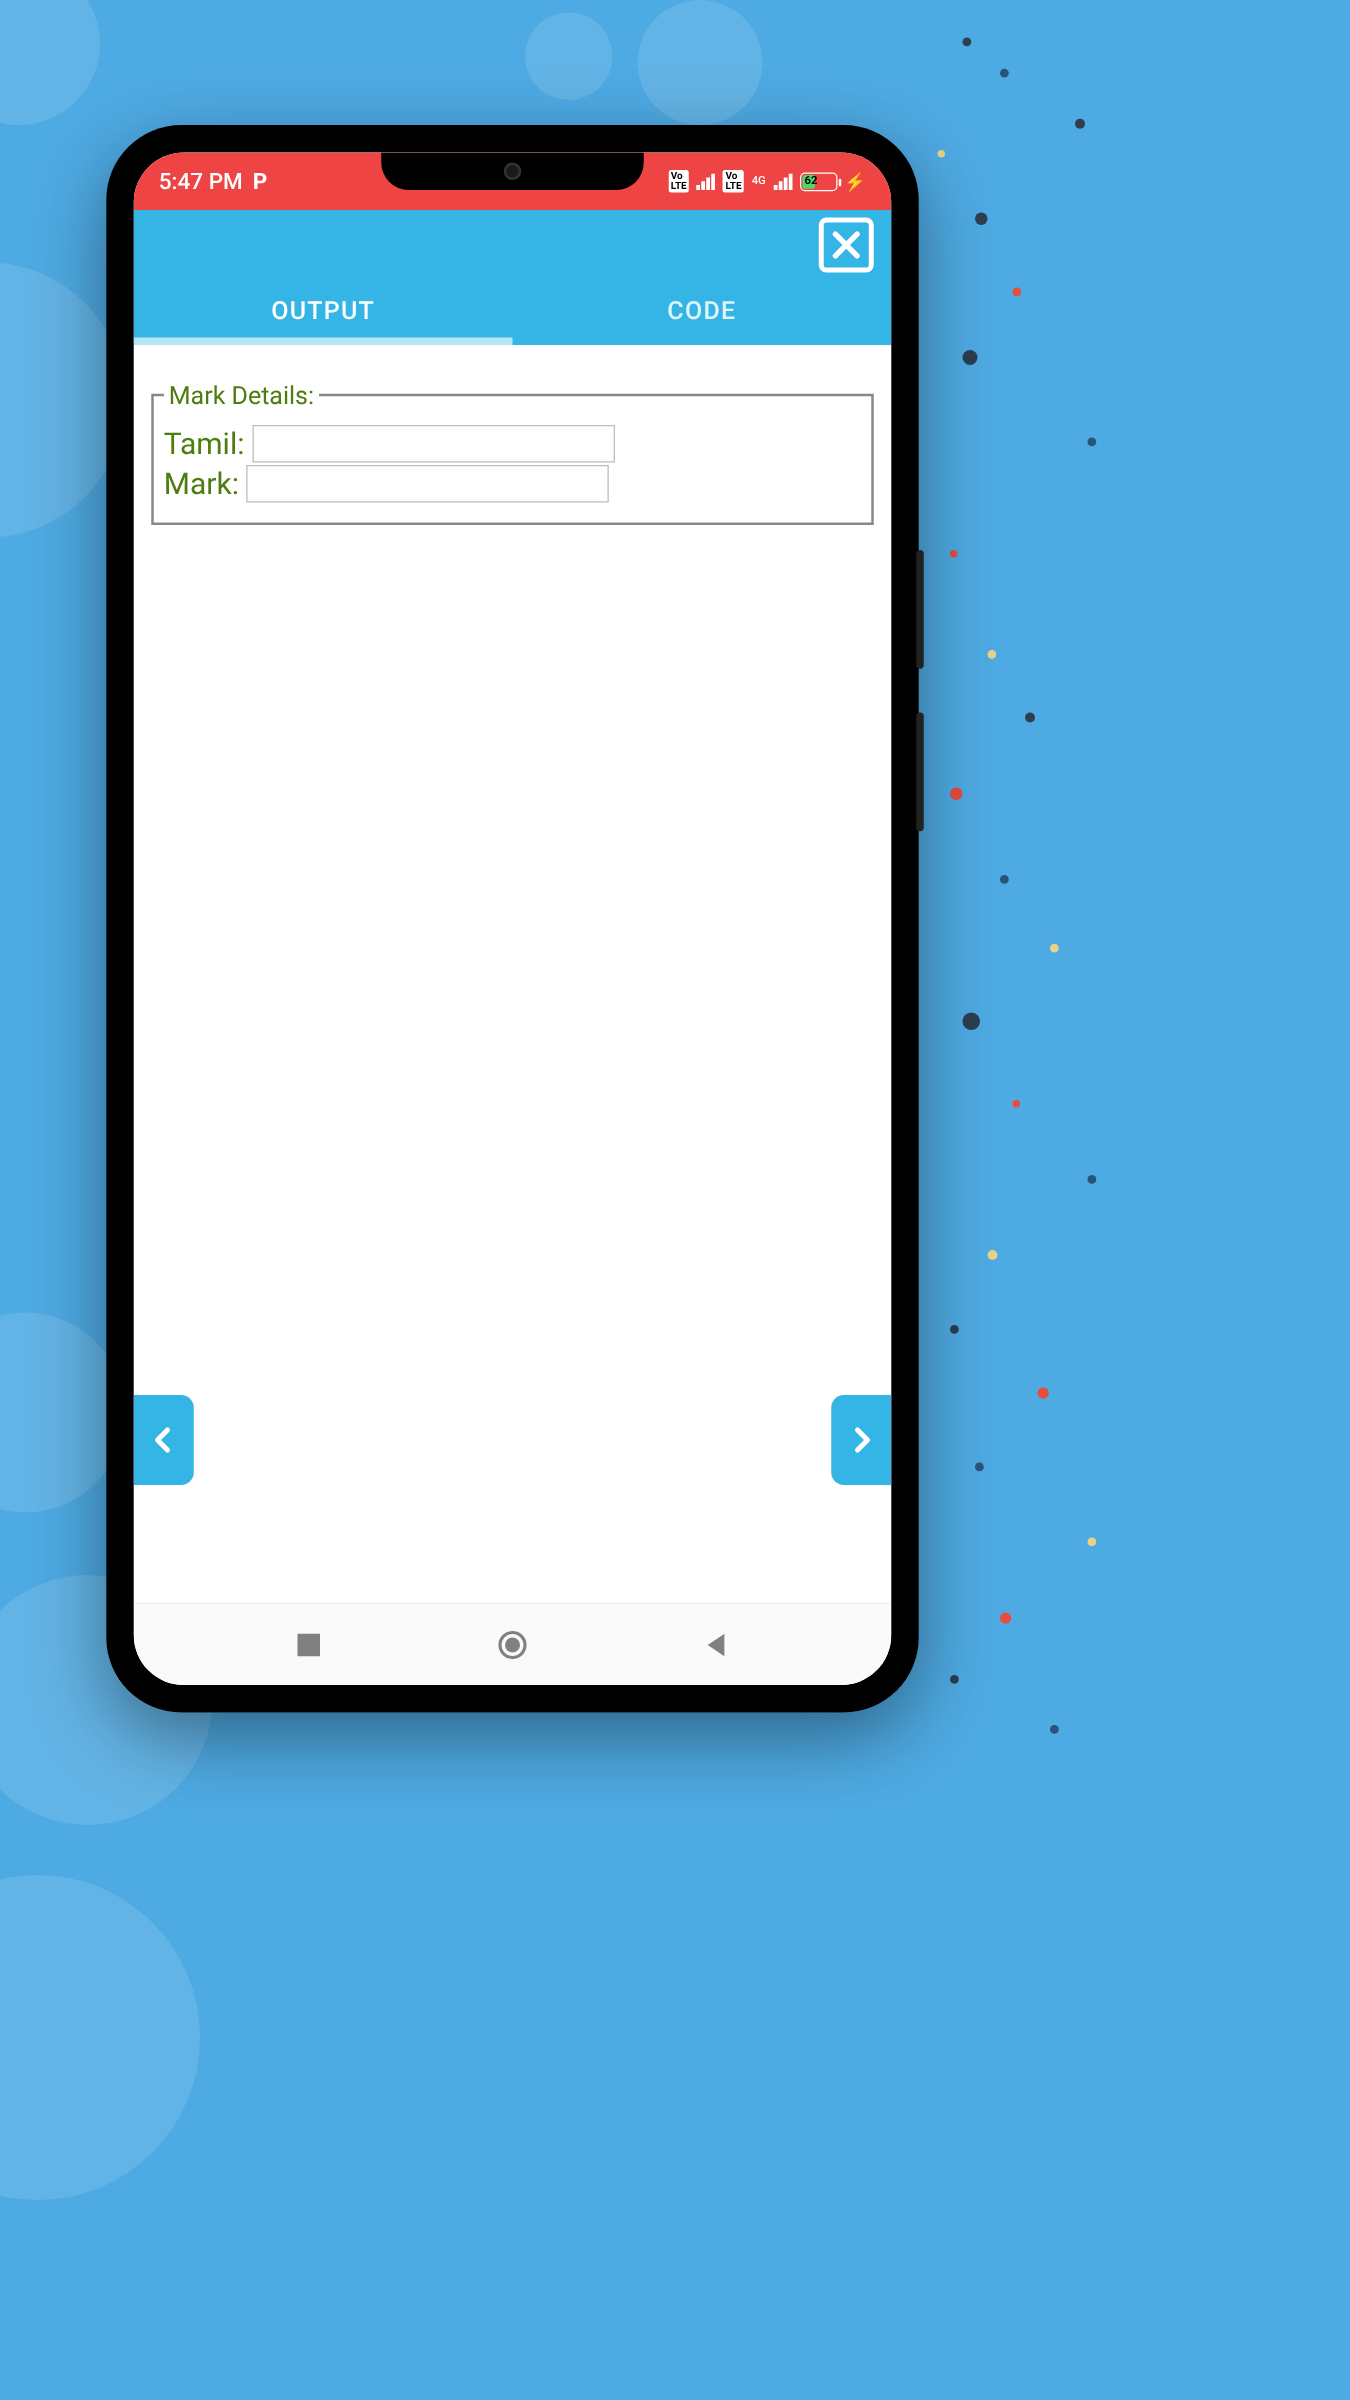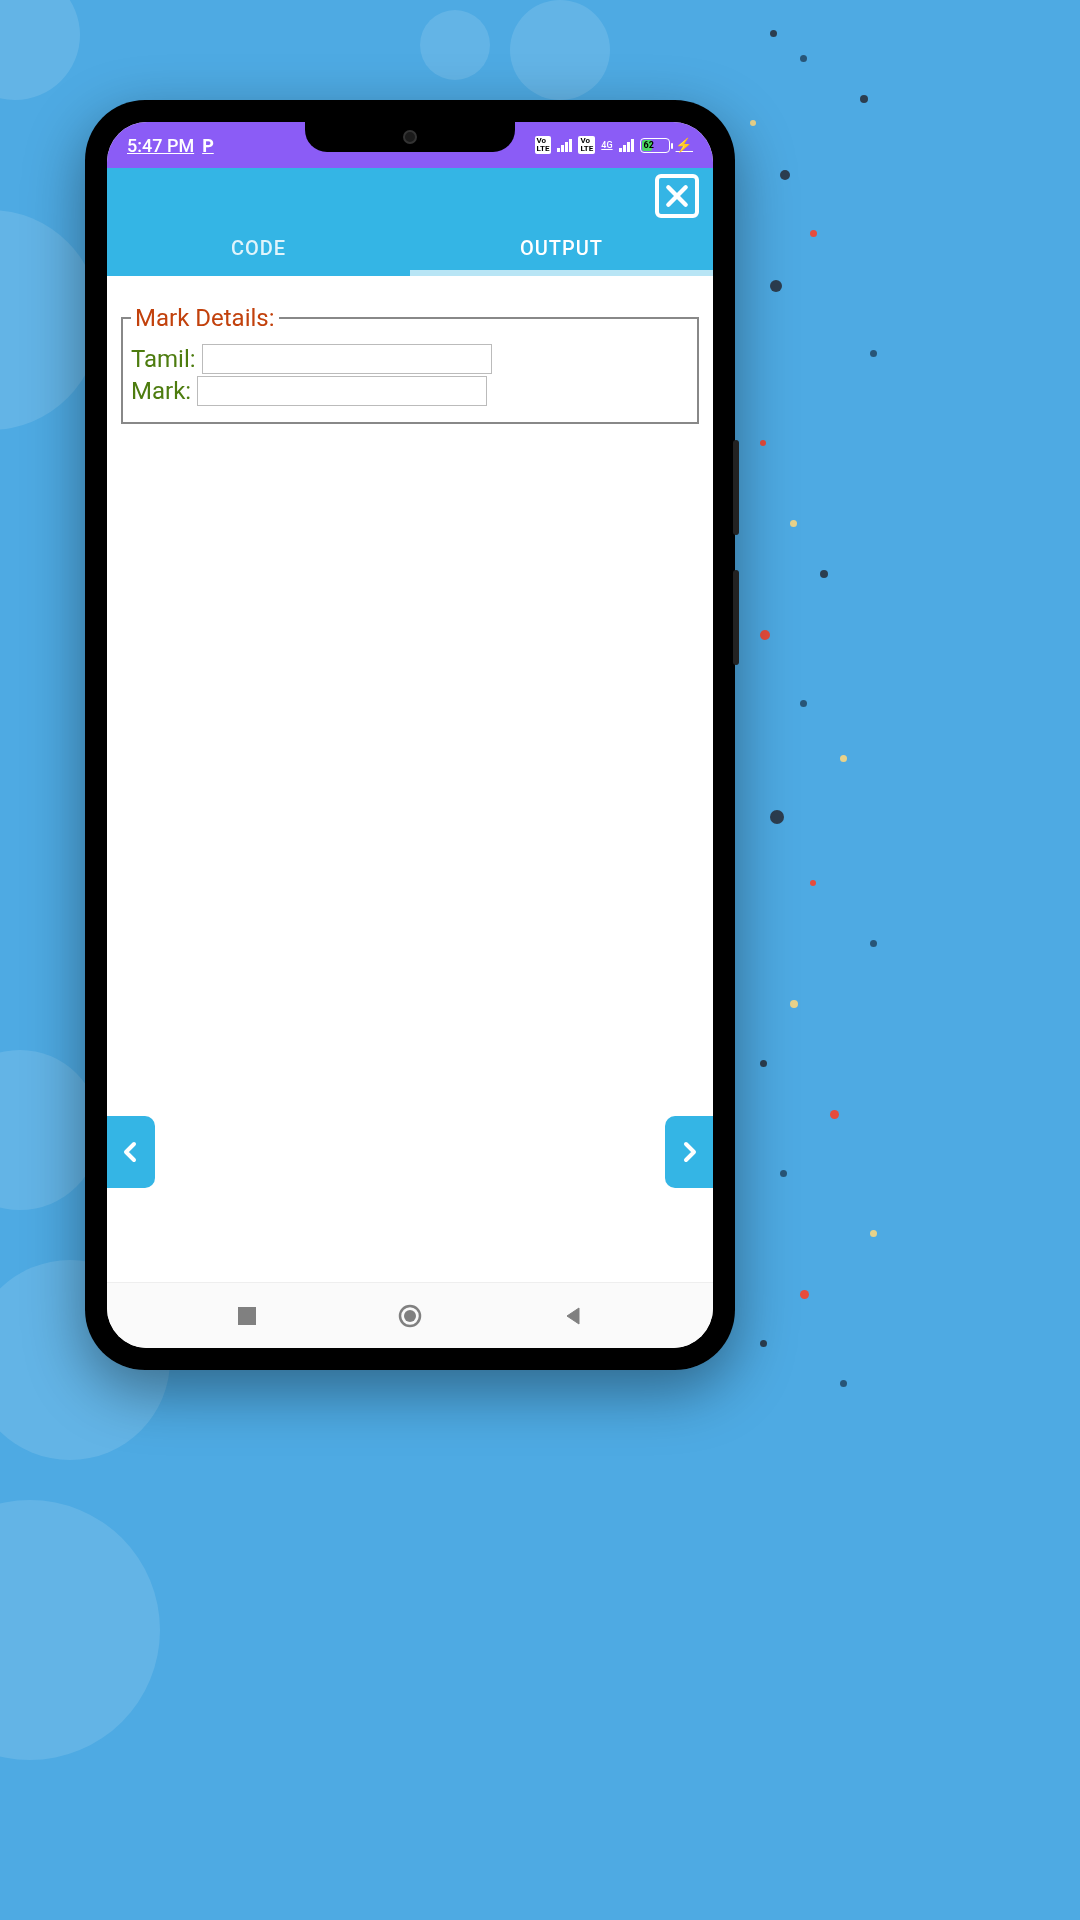--- a/index.html
+++ b/index.html
@@ -95,31 +95,30 @@
     width: 14px;
     height: 14px;
     background: #1a1a1a;
     border: 2px solid #333;
     border-radius: 50%;
   }
 
   
   .statusbar {
     height: 46px;
-    background: #8b5cf6;
+    background: #ef4444;
     color: #fff;
     display: flex;
     align-items: center;
     justify-content: space-between;
     padding: 0 20px;
     font-size: 18px;
     font-weight: 500;
     position: relative;
     z-index: 5;
-    text-decoration: underline;
   }
   .status-left { display: flex; align-items: center; gap: 8px; }
   .status-right { display: flex; align-items: center; gap: 6px; }
   .lte-badge {
     background: #fff;
     color: #000;
     font-size: 8px;
     font-weight: 700;
     padding: 1px 2px;
     border-radius: 2px;
@@ -230,23 +229,23 @@
     flex: 1;
     background: #fff;
     padding: 28px 14px;
     position: relative;
   }
   fieldset {
     border: 2px solid #888;
     padding: 10px 8px 14px 8px;
   }
   legend {
-    font-size: 24px;
+    font-size: 20px;
     padding: 0 4px;
-    color: #c2410c;
+    color: #4d7c0f;
   }
   .row {
     display: flex;
     align-items: center;
     margin: 2px 0;
   }
   .row label {
     font-size: 24px;
     color: #4d7c0f;
     margin-right: 6px;
@@ -363,25 +362,25 @@
         </div>
       </div>
 
       <div class="app-header">
         <div class="close-btn">
           <svg viewBox="0 0 24 24">
             <path d="M4 4 L20 20 M20 4 L4 20" stroke="#fff" stroke-width="4" stroke-linecap="round" fill="none"></path>
           </svg>
         </div>
         <div class="tabs">
+          <div class="tab active">
+            <span>OUTPUT</span>
+          </div>
           <div class="tab inactive">
             <span>CODE</span>
-          </div>
-          <div class="tab active">
-            <span>OUTPUT</span>
           </div>
         </div>
       </div>
 
       <div class="content">
         <fieldset>
           <legend>Mark Details:</legend>
           <div class="row">
             <label>Tamil:</label>
             <input type="text" value="" style="">

